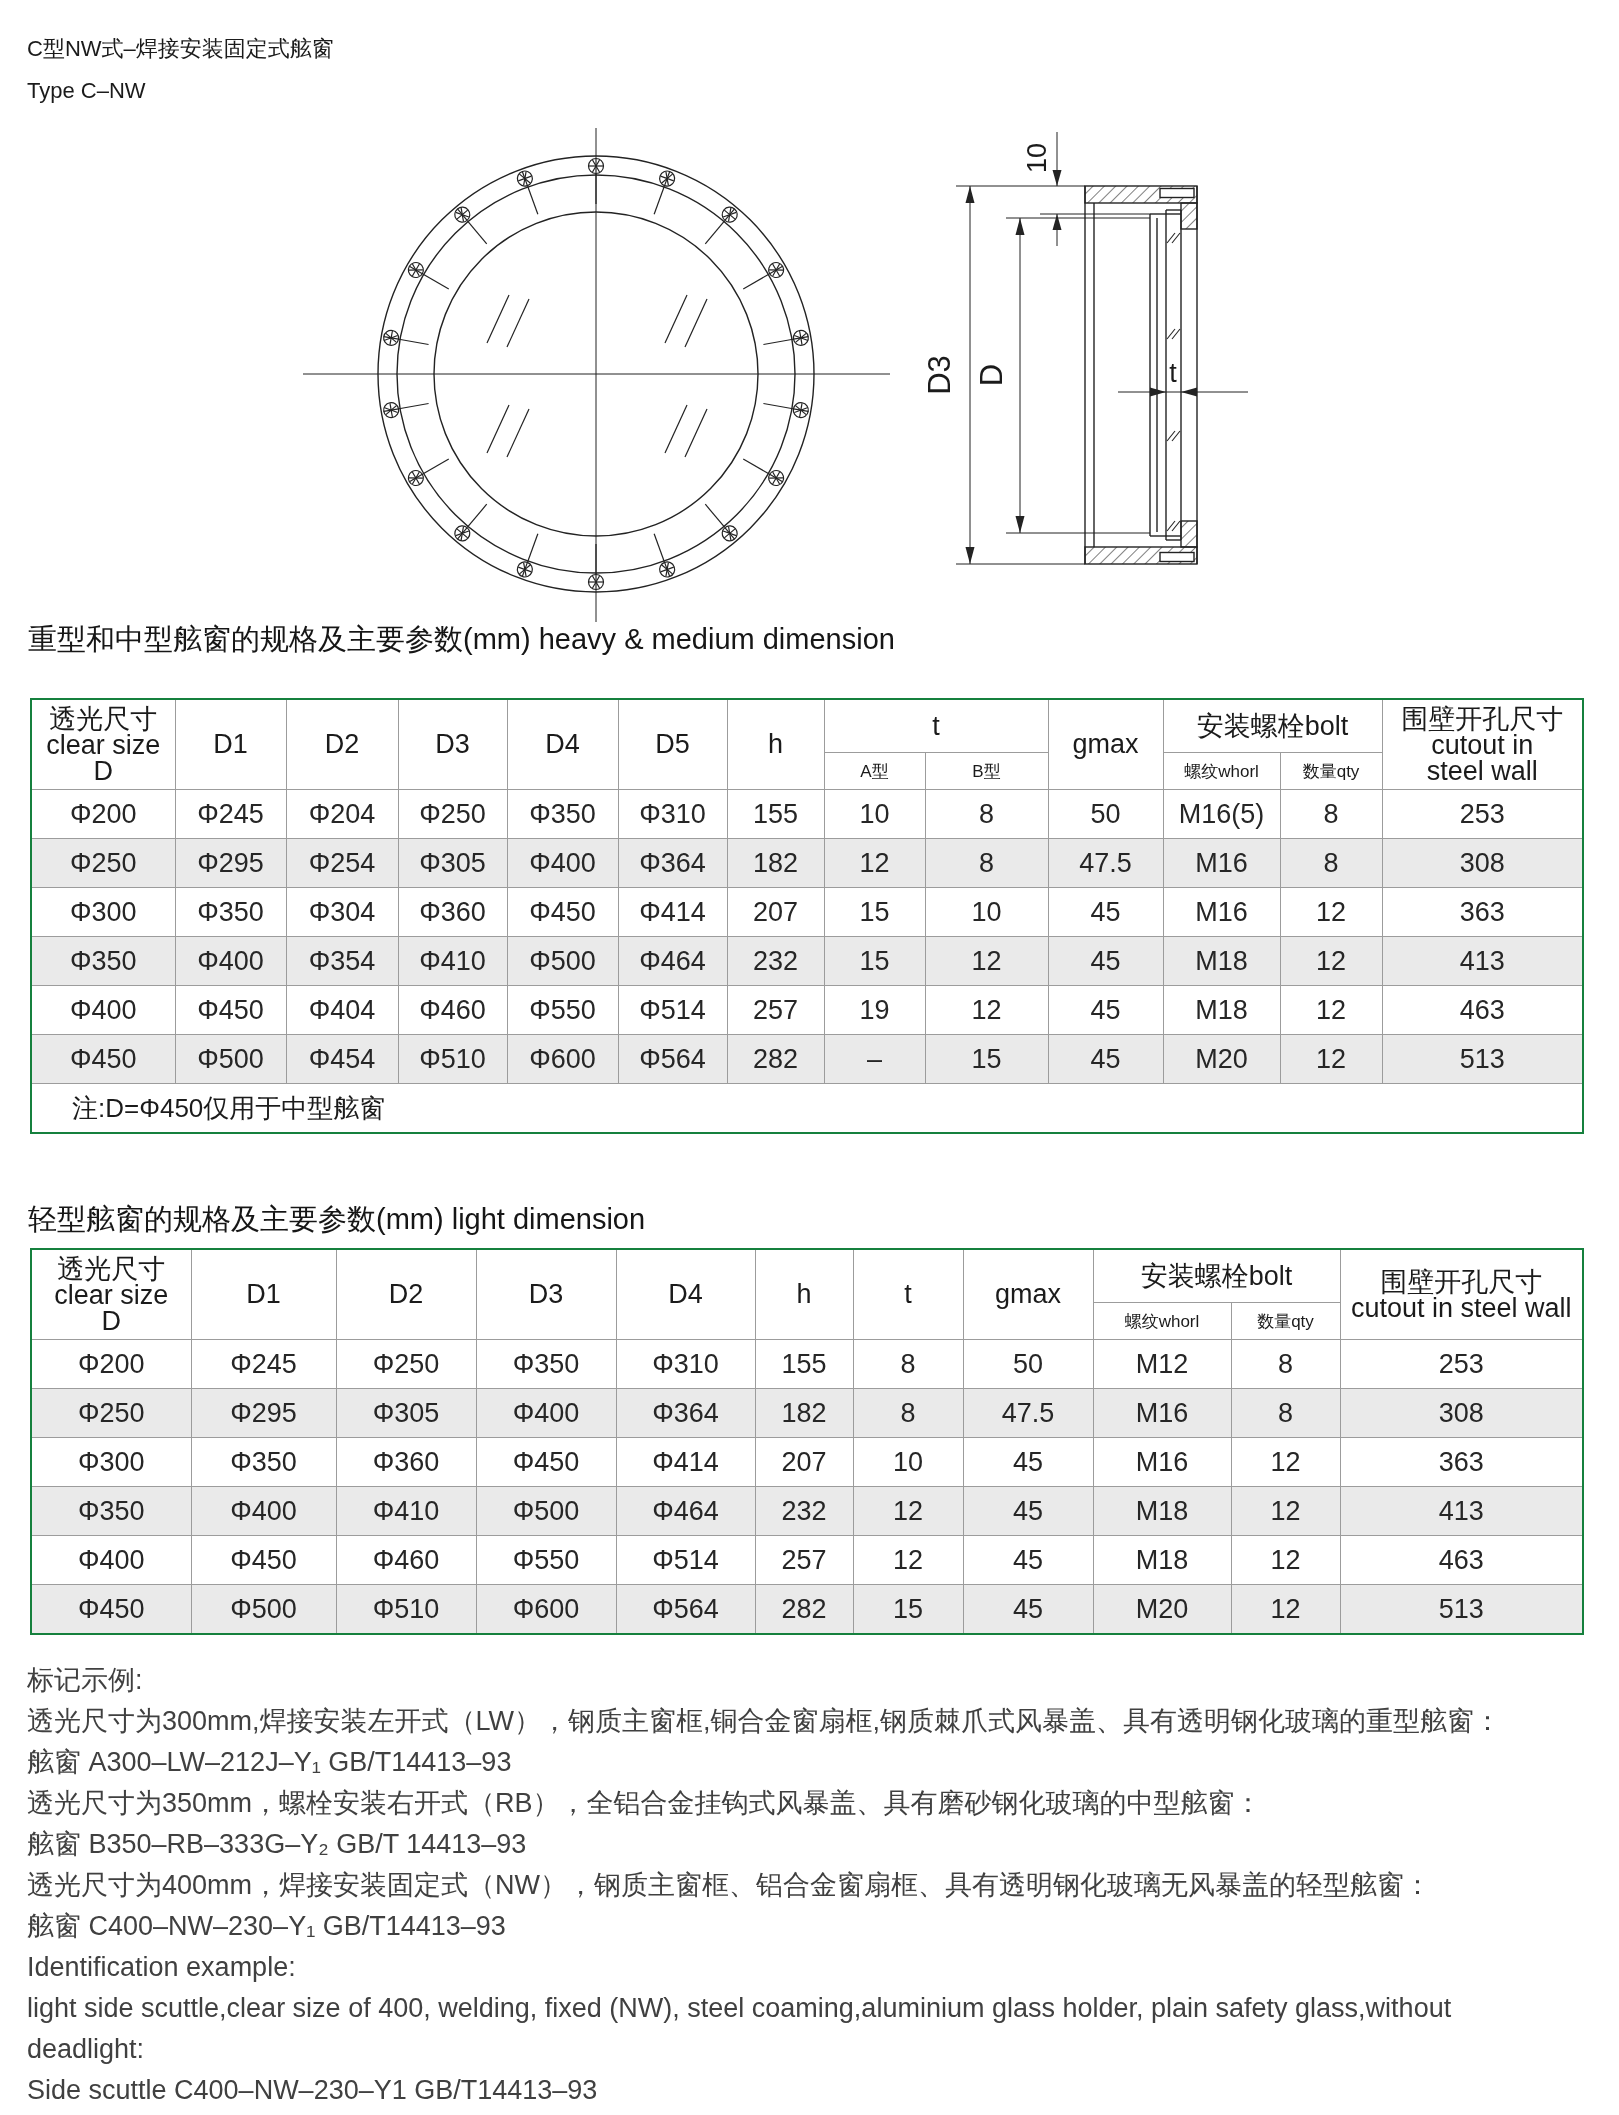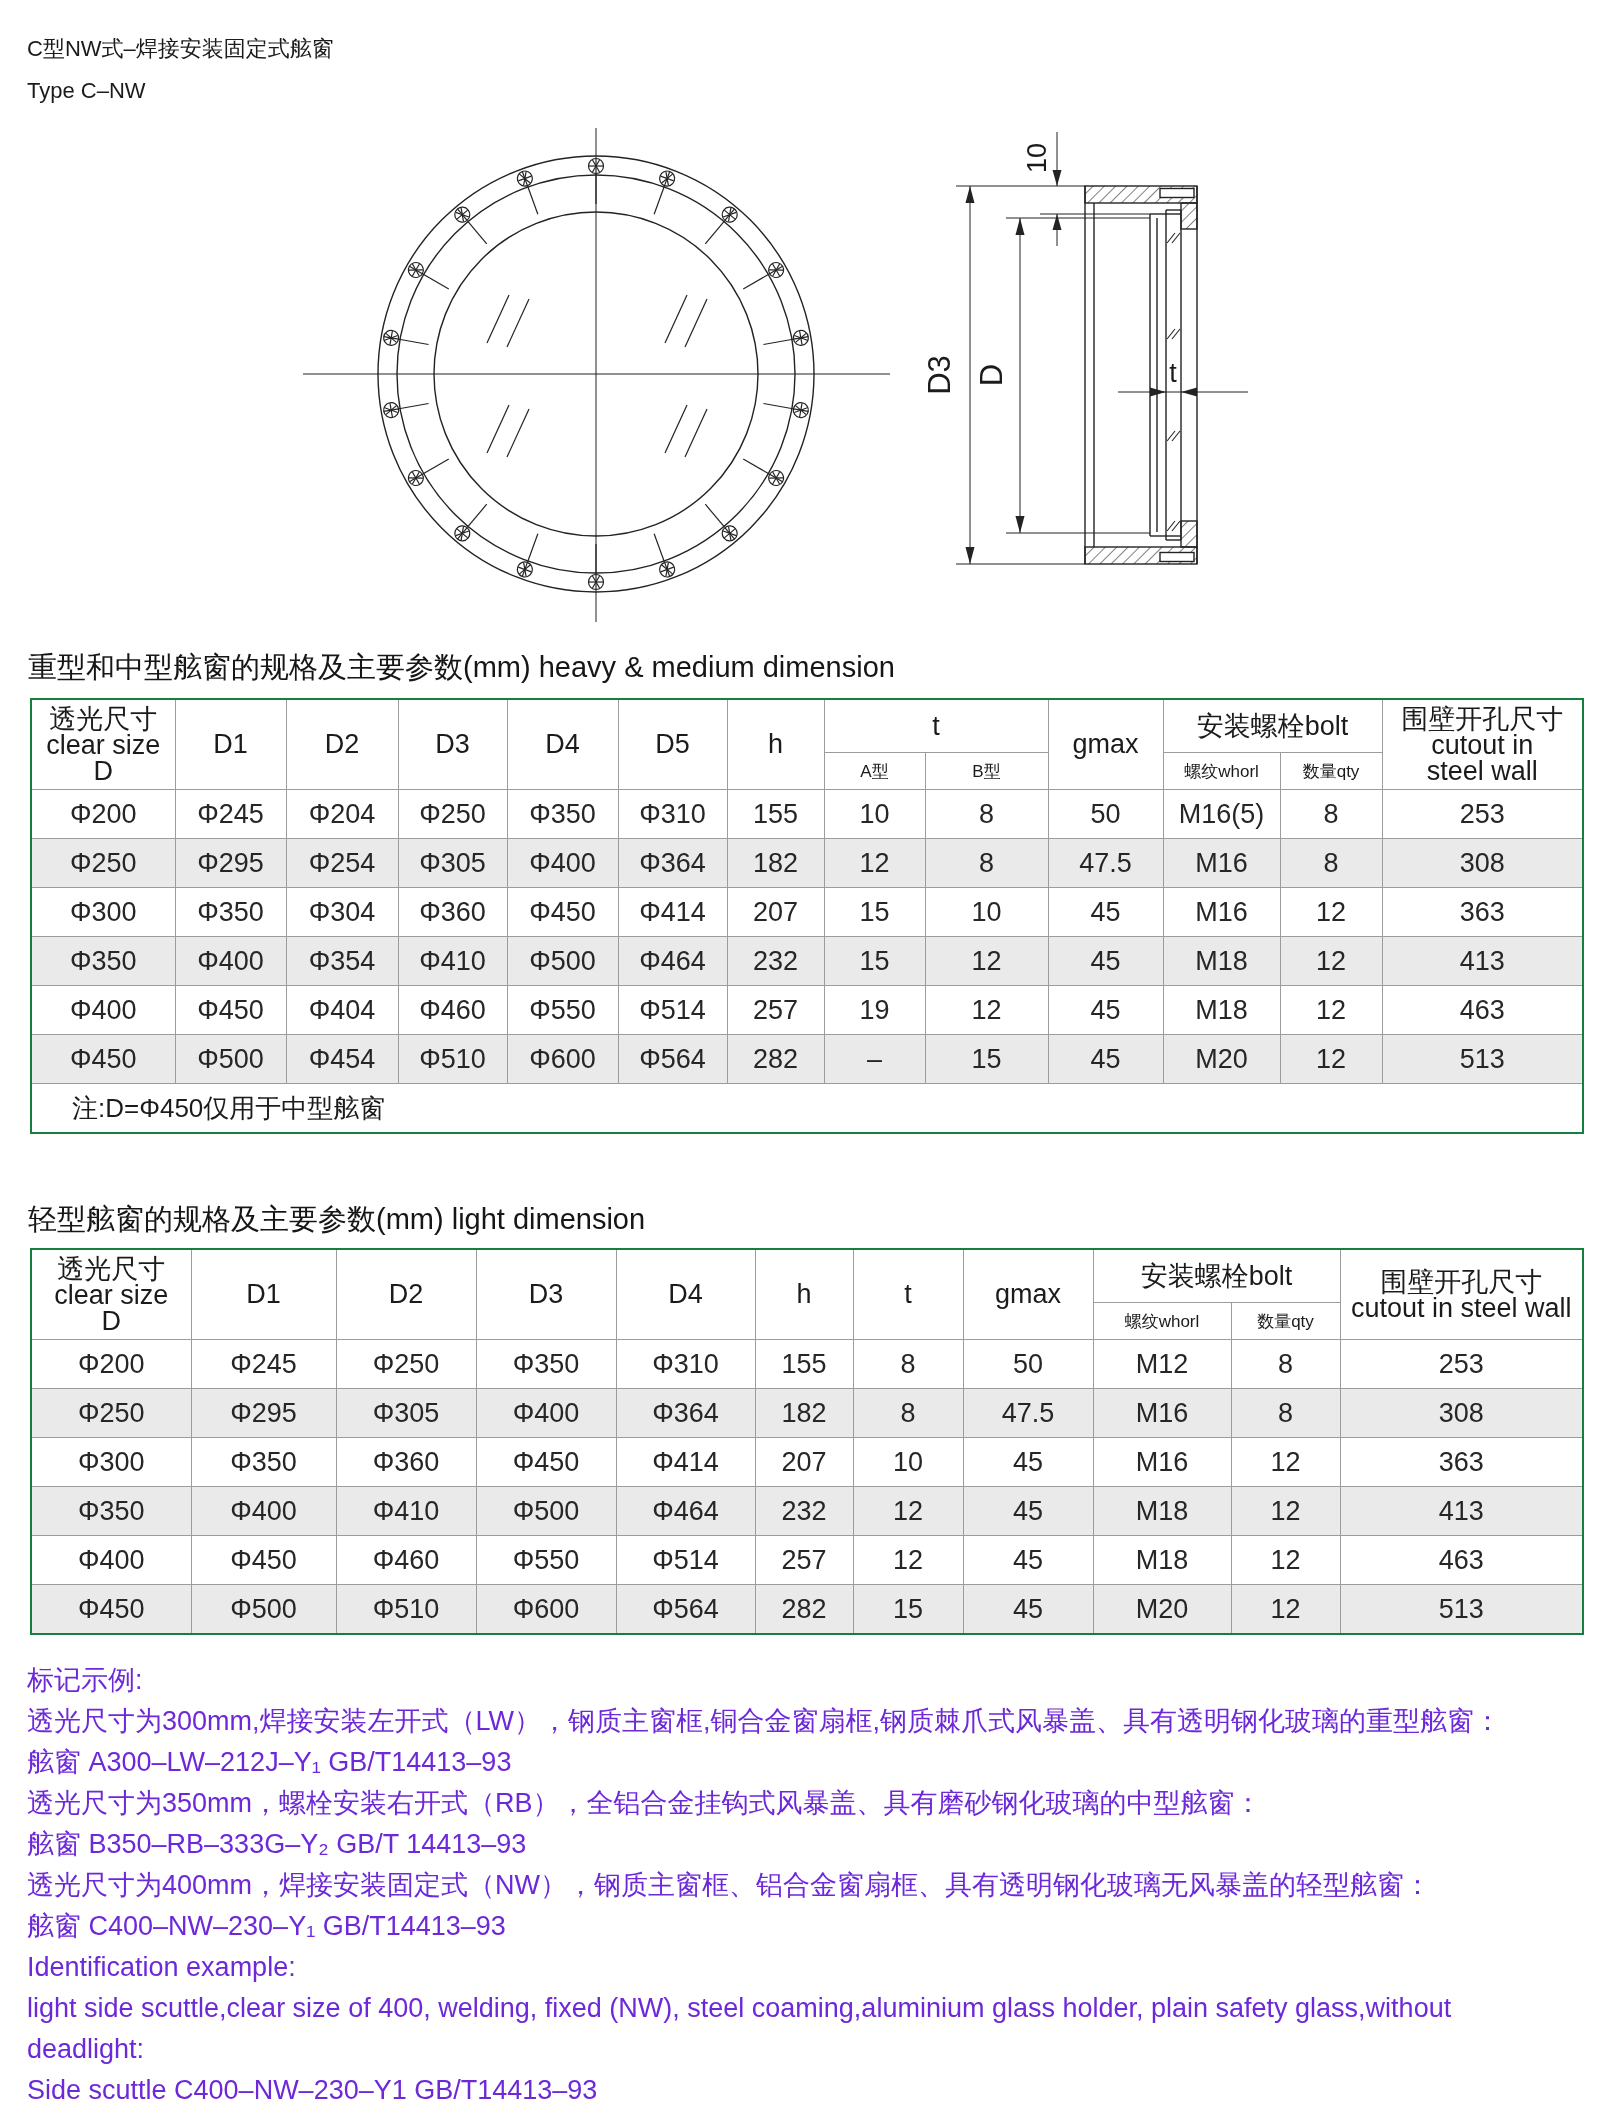--- a/index.html
+++ b/index.html
@@ -1,36 +1,36 @@
 <!DOCTYPE html>
 <html><head>
 <meta charset="utf-8">
 <style>
   html,body{margin:0;padding:0;background:#fff;}
   .page{position:relative;width:1619px;height:2115px;background:#ffffff;overflow:hidden;
         font-family:"Liberation Sans","DejaVu Sans",sans-serif;color:#1b1b1b;}
   .titleblock{position:absolute;left:27px;top:28px;font-size:22px;line-height:42px;}
   .drawing{position:absolute;left:0;top:0;}
   .tbl-title{position:absolute;left:28px;font-size:29px;color:#161616;}
-  #heavy-title{top:648px;}
+  #heavy-title{top:620px;}
   #light-title{top:1200px;}
   table.spec{position:absolute;left:30px;width:1553px;border-collapse:collapse;table-layout:fixed;
              text-align:center;border:2px solid #15803d;}
   #heavy-table{top:698px;}
   #light-table{top:1248px;}
   table.spec th,table.spec td{border:1px solid #9c9c9c;font-weight:normal;padding:0;vertical-align:middle;}
   table.spec thead tr.r1 th{height:52px;font-size:27px;}
   table.spec thead tr.r2 th{height:36px;font-size:17px;}
   th.multiline{white-space:pre-line;font-size:23px;line-height:26px;}
   th.boltspan{font-size:25px;}
   table.spec tbody.data td{height:48px;font-size:27px;color:#262626;}
   table.spec tbody.data tr:nth-child(even){background:#eaeaea;}
   tbody.noterow td{height:48px;font-size:26px;text-align:left;padding-left:40px;background:#fff;}
   .footer{position:absolute;left:27px;top:1660px;width:1575px;}
-  .footer p{margin:0;font-size:27px;line-height:41px;color:#6d28d9;}
+  .footer p{margin:0;font-size:27px;line-height:41px;color:#404040;}
 </style>
 </head>
 <body>
 
 <div class="page">
 
   <div class="titleblock">
     <div>C型NW式–焊接安装固定式舷窗</div>
     <div>Type C–NW</div>
   </div>

